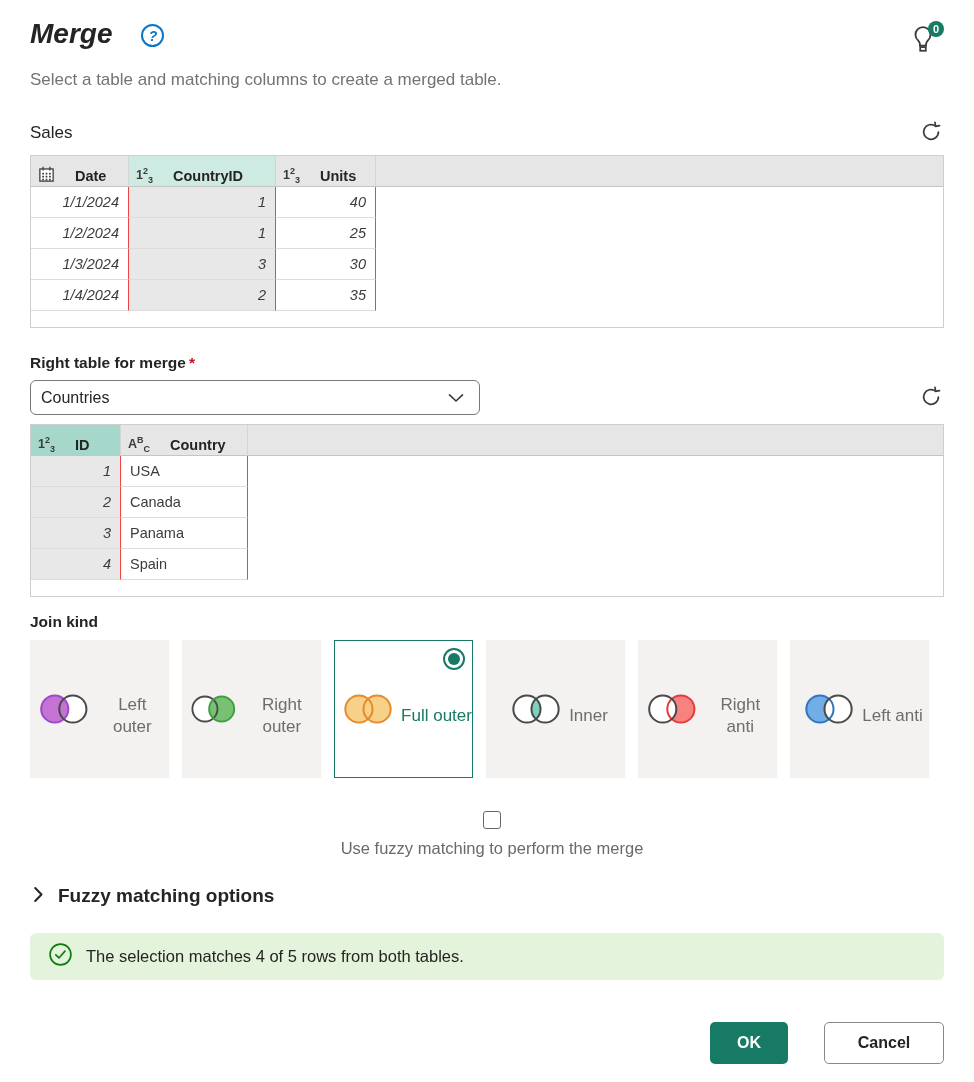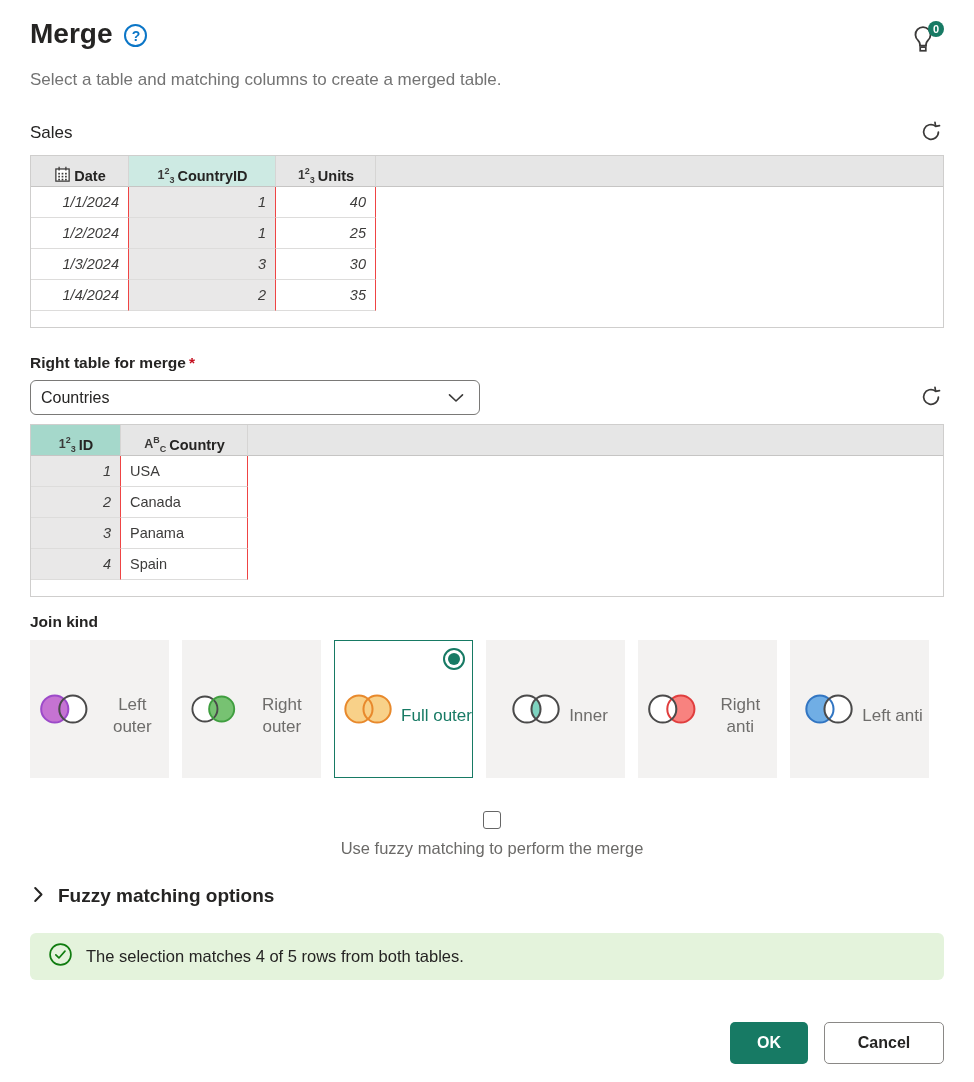--- a/index.html
+++ b/index.html
@@ -8,38 +8,38 @@
     --header-bg:#e6e6e6; --sel-h-left:#cdeae3; --sel-h-right:#a5d8cb;
     --sel-col-bg:#e9e8e8; --banner-bg:#e4f3dc; --banner-green:#107c10;
   }
   html,body{margin:0;}
   body{
     width:974px; height:1082px; overflow:hidden; background:#fff;
     padding:18px 30px 0; color:#252423;
     font-family:"Liberation Sans", sans-serif;
   }
   .title-row{display:flex; justify-content:space-between; align-items:flex-start;}
-  .title-left{display:flex; align-items:center; gap:12px;}
+  .title-left{display:flex; align-items:center; gap:29px;font-style:italic;}
   h1{margin:0; font-size:28px; font-weight:700;}
   .help{width:23px;height:23px;border:2px solid var(--help-blue);border-radius:50%;
     color:var(--help-blue);font-size:14px;font-weight:700;display:flex;align-items:center;
     justify-content:center;cursor:pointer; margin-top:3px;}
   .ideas{position:relative; margin-top:8px; margin-right:8px; cursor:pointer; background:none;border:none;padding:0;}
   .ideas-badge{position:absolute; top:-5px; right:-8px; background:var(--accent); color:#fff;
     font-size:11px; font-weight:700; width:16px;height:16px;border-radius:50%;
     display:flex;align-items:center;justify-content:center; font-family:inherit;}
   .subtitle{margin:13px 0 0; font-size:17px; color:#737373;}
 
   .section-row{margin-top:30px; display:flex; justify-content:space-between; align-items:center; font-size:17px;}
   .refresh-btn{background:none;border:none;padding:0;cursor:pointer;width:26px;height:26px;}
 
   .pq-table{margin-top:9px; display:grid; border:1px solid #cfcecd; grid-auto-rows:31px;
     font-size:14.5px; padding-bottom:16px;}
-  .hcell{background:var(--header-bg); display:flex; align-items:center; gap:3px; padding:10px 6px 0 7px;
-    font-weight:600; color:#252423; border-right:1px solid #d6d5d4; border-bottom:1px solid #c6c5c4; cursor:pointer;justify-content:center;}
+  .hcell{background:var(--header-bg); display:flex; align-items:center; gap:20px; padding:10px 6px 0 7px;
+    font-weight:600; color:#252423; border-right:1px solid #d6d5d4; border-bottom:1px solid #c6c5c4; cursor:pointer;}
   .hcell.hfiller{border-right:none; cursor:default;}
   .hcell.selh-mint{background:var(--sel-h-left);}
   .hcell.selh-teal{background:var(--sel-h-right);}
   .cell{display:flex; align-items:center; border-right:1px solid #ef4444; border-bottom:1px solid #dddcdb;
     padding:0 9px; color:#3d3c3b; cursor:pointer;}
   .cell.num{justify-content:flex-end; font-style:italic;}
   .cell.txt{justify-content:flex-start;}
   .cell.selcol{background:var(--sel-col-bg);}
   .cell.filler{border:none; cursor:default;}
   .t-ico{font-size:12.5px; font-weight:600; color:#3b3a39; line-height:1; white-space:nowrap;}
@@ -67,21 +67,21 @@
   .fuzzy-row{margin-top:33px; display:flex; align-items:center; gap:10px; padding-left:10px; cursor:pointer;flex-direction:column;}
   .checkbox{width:18px;height:18px;border:1.5px solid #666; border-radius:3px; background:#fff; flex:none;}
   .fuzzy-label{font-size:16.5px; color:#6b6a68;}
 
   .fuzzy-exp{margin-top:27px; display:flex; align-items:center; gap:14px; cursor:pointer; padding-left:3px;}
   .fuzzy-exp .exp-label{font-size:19px; font-weight:700; color:#252423;text-align:right;}
 
   .banner{margin-top:26px; height:47px; background:var(--banner-bg); border-radius:6px;
     display:flex; align-items:center; gap:13px; padding:0 18px; font-size:16.5px; color:#252423;}
 
-  .footer{margin-top:42px; display:flex; justify-content:flex-end; gap:16px;}
+  .footer{margin-top:42px; display:flex; justify-content:flex-end; gap:36px;}
   .btn{height:42px; border-radius:5px; font-size:16px; font-family:inherit; cursor:pointer;}
   .btn.ok{width:78px; border:none; background:var(--accent); color:#fff; font-weight:700;}
   .btn.cancel{width:120px; border:1px solid #8a8886; background:#fff; color:#252423; font-weight:600;}
 </style>
 </head>
 <body>
 
 <div class="title-row">
   <div class="title-left">
     <h1>Merge</h1>

